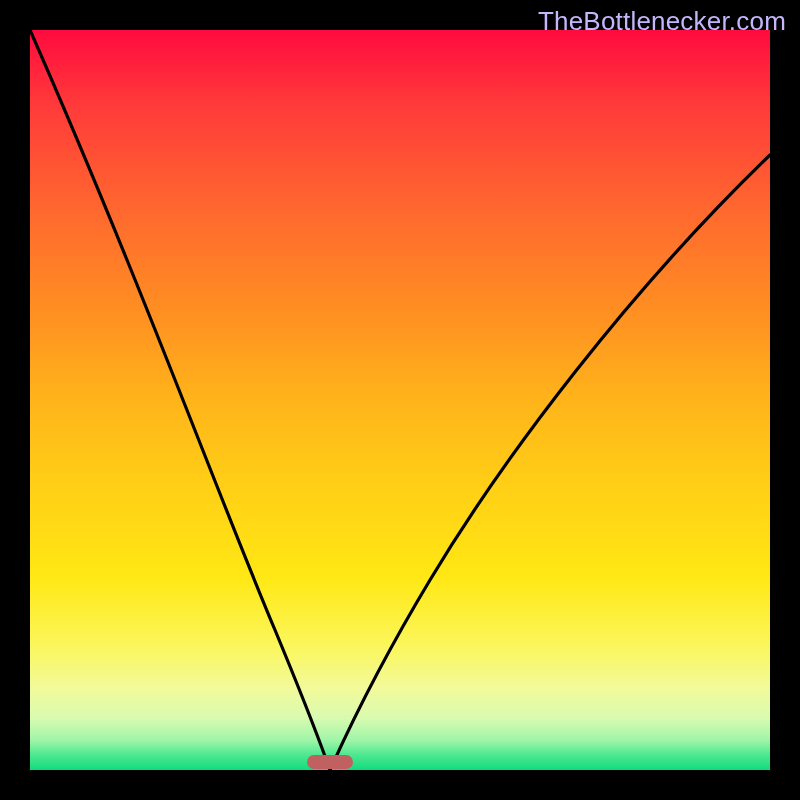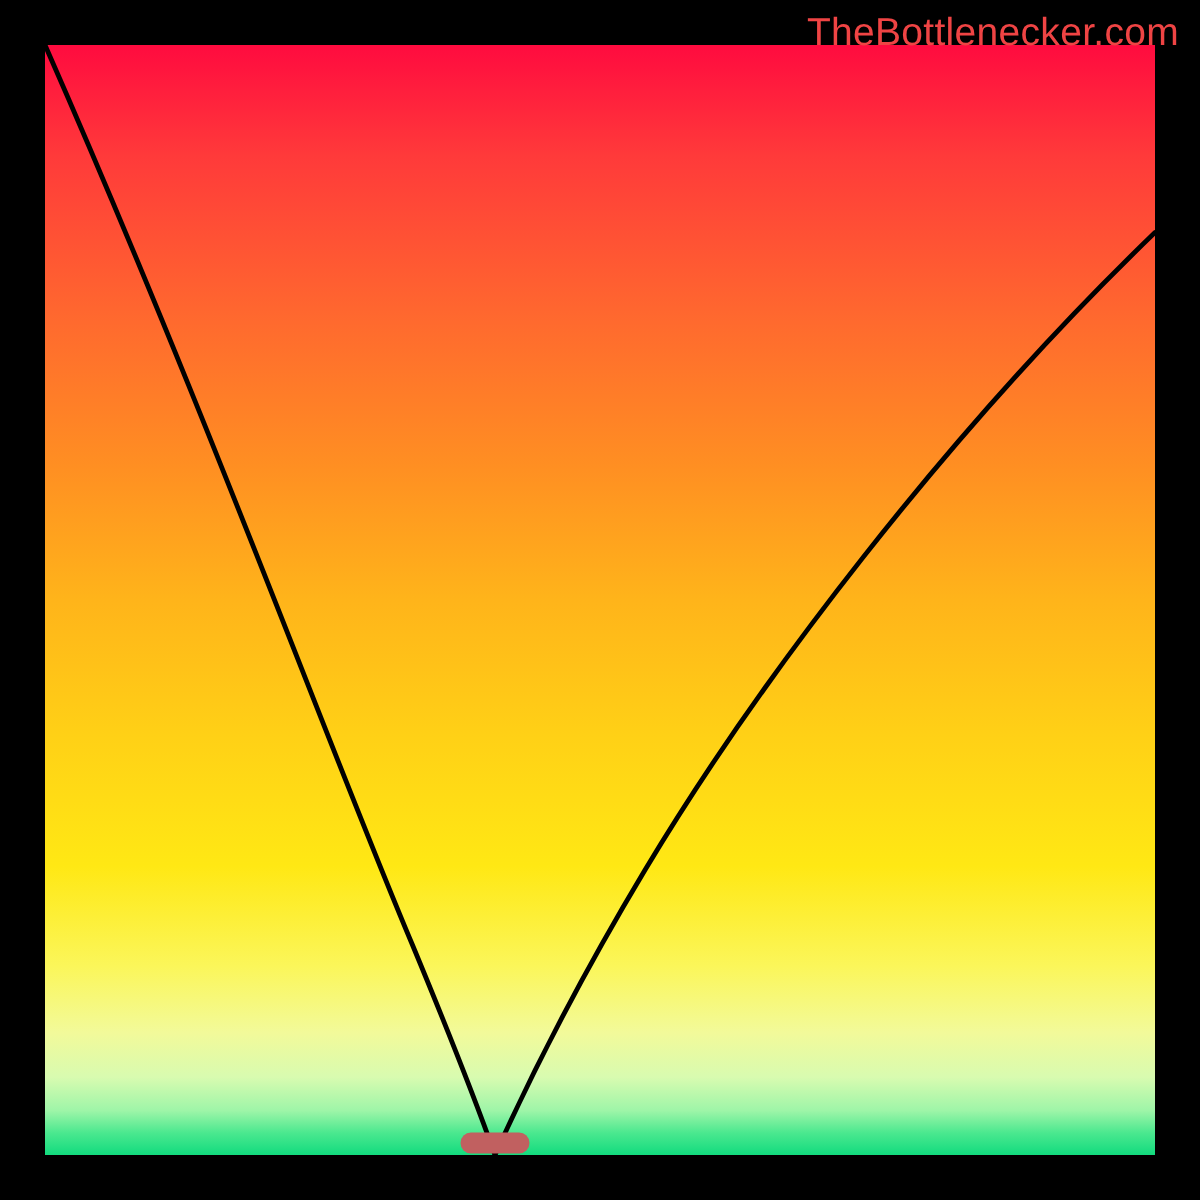--- a/index.html
+++ b/index.html
@@ -40,21 +40,21 @@
       #d8fbb0 93%,
       #9ef5a8 96%,
       #4be88f 98%,
       #12db7e 100%
     );
   }
   .watermark {
     position: absolute;
     top: 6px;
     right: 14px;
-    color: #ef4444;
+    color: #c4b5fd;
     font-size: 26px;
     letter-spacing: 0.2px;
     font-weight: 400;
     user-select: none;
     text-align: center;
   }
   svg.curve {
     position: absolute;
     left: 0;
     top: 0;

